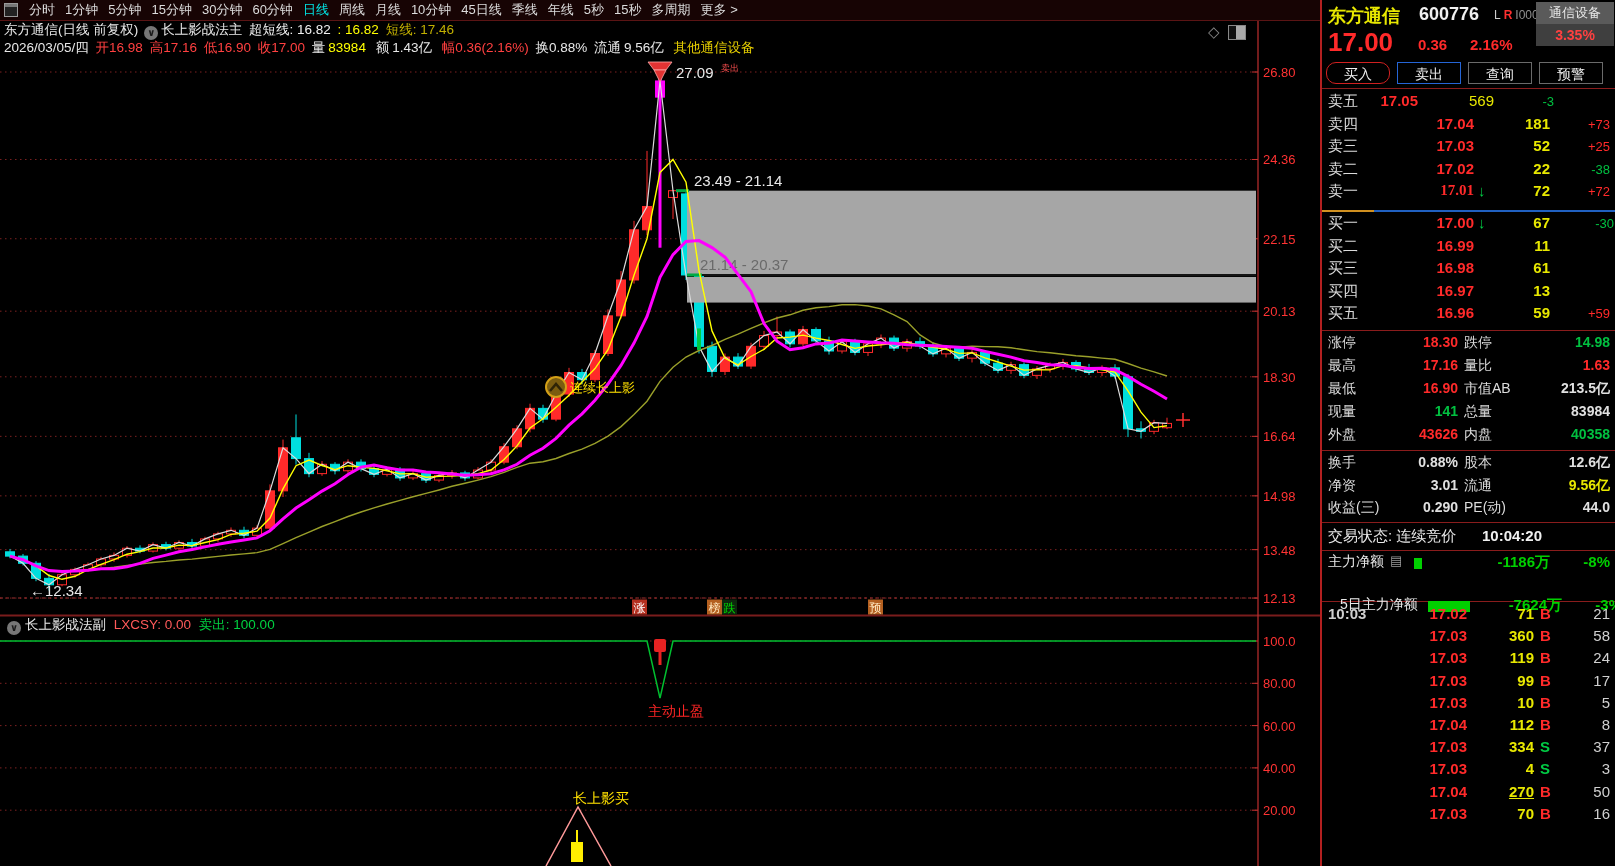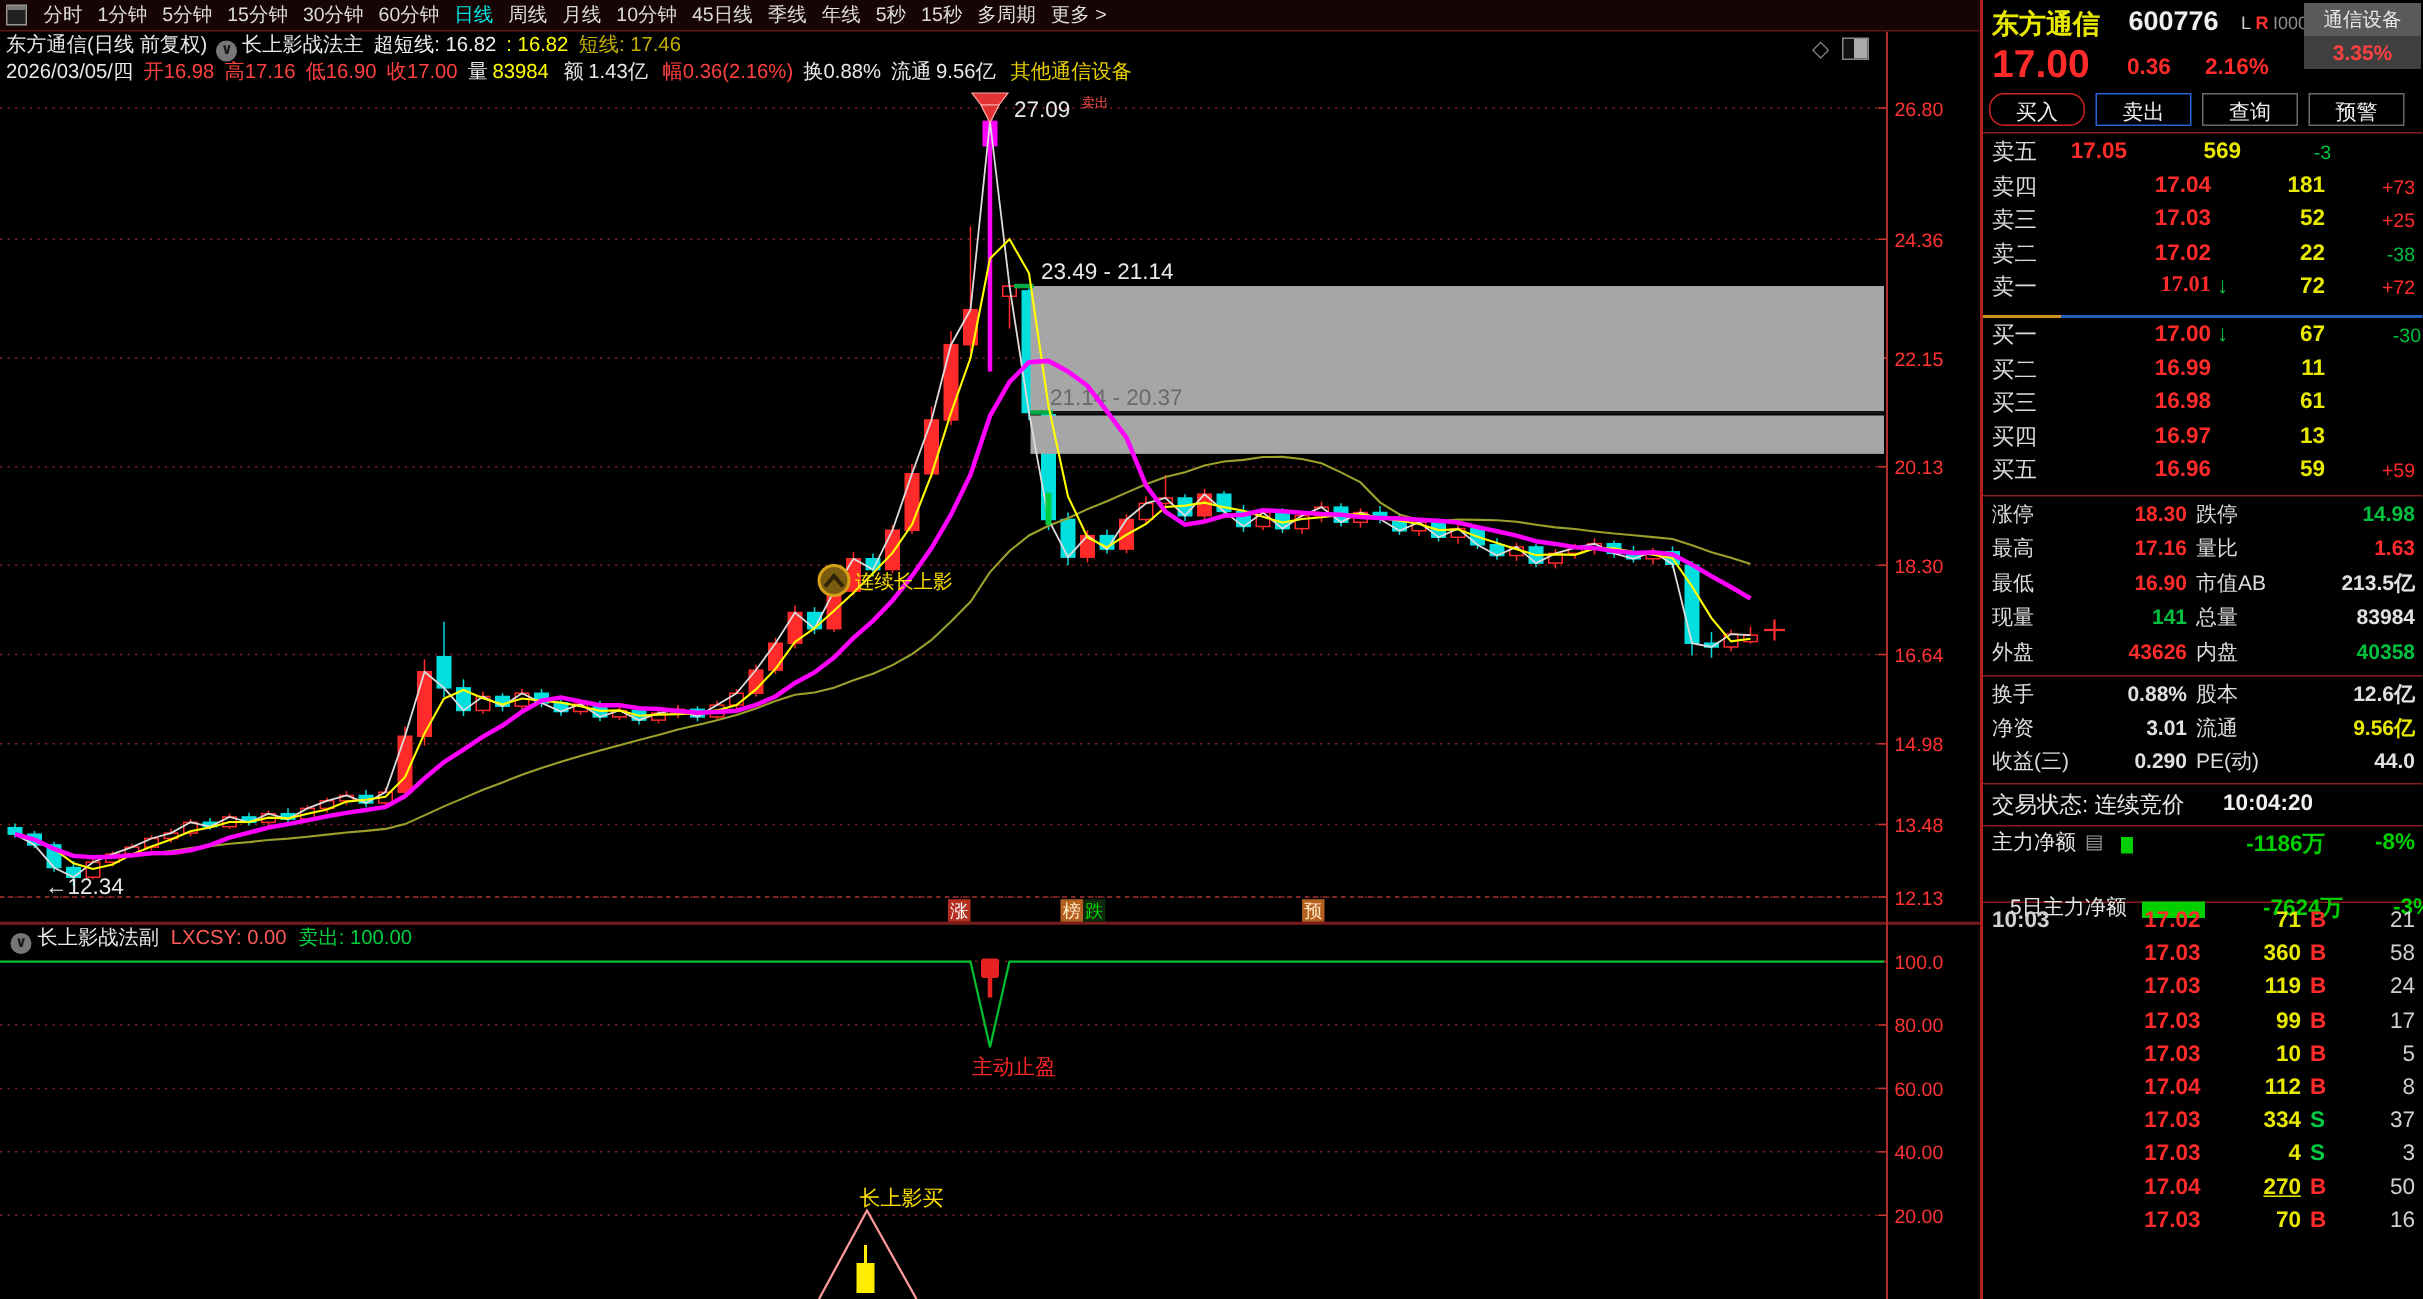--- a/index.html
+++ b/index.html
@@ -388,21 +388,21 @@
         <div class="pbtn" style="left: 217px; border-color: rgb(106, 106, 106);">预警</div>
         <div class="sepl" style="top: 88px;"></div>
         <div class="sepl" style="top: 330px;"></div>
         <div class="sepl" style="top: 450px;"></div>
         <div class="sepl" style="top: 522px;"></div>
         <div class="sepl" style="top: 550px;"></div>
         <div class="sepl" style="top: 601px;"></div>
         <div class="ps" style="top: 92px; left: 0px; width: 237px; height: 22px;">
           <span class="ps" style="left: 6px; color: rgb(220, 220, 220);">卖五</span>
           <span class="ps" style="right: 141px; color: rgb(255, 42, 42); font-weight: bold;">17.05</span>
-          <span class="ps" style="right: 65px; color: rgb(232, 232, 0); font-weight: bold;">569</span>
+          <span class="ps" style="right: 65px; color: rgb(232, 232, 0); font-weight: normal;">569</span>
           <span class="ps" style="right: 5px; color: rgb(0, 192, 64); font-size: 13px; top: 2px;">-3</span>
         </div>
         <div class="ps" style="top: 114.6px; left: 0px; width: 293px; height: 22px;">
           <span class="ps" style="left: 6px; color: rgb(220, 220, 220);">卖四</span>
           <span class="ps" style="right: 141px; color: rgb(255, 42, 42); font-weight: bold;">17.04</span>
           <span class="ps" style="right: 65px; color: rgb(232, 232, 0); font-weight: bold;">181</span>
           <span class="ps" style="right: 5px; color: rgb(255, 42, 42); font-size: 13px; top: 2px;">+73</span>
         </div>
         <div class="ps" style="top: 137.2px; left: 0px; width: 293px; height: 22px;">
           <span class="ps" style="left: 6px; color: rgb(220, 220, 220);">卖三</span>

